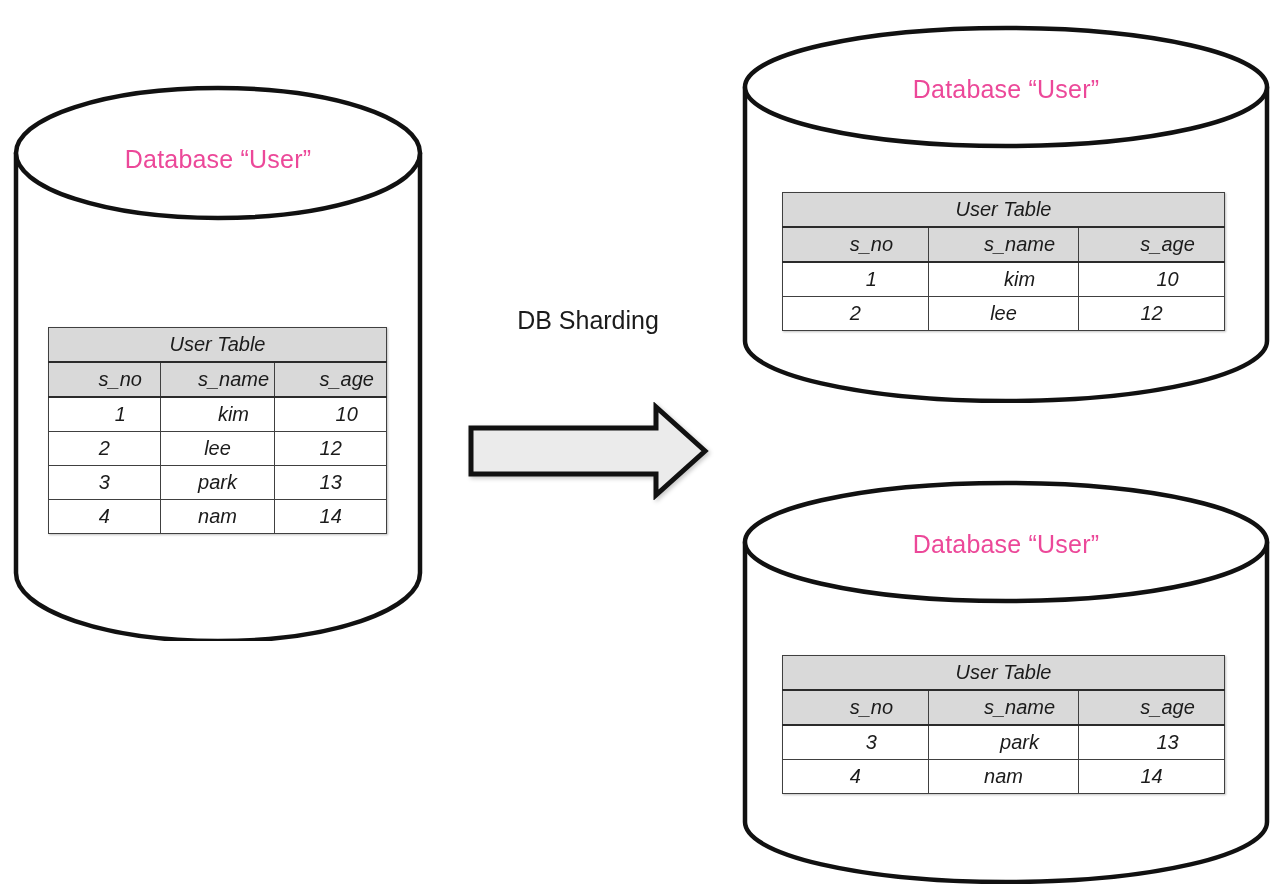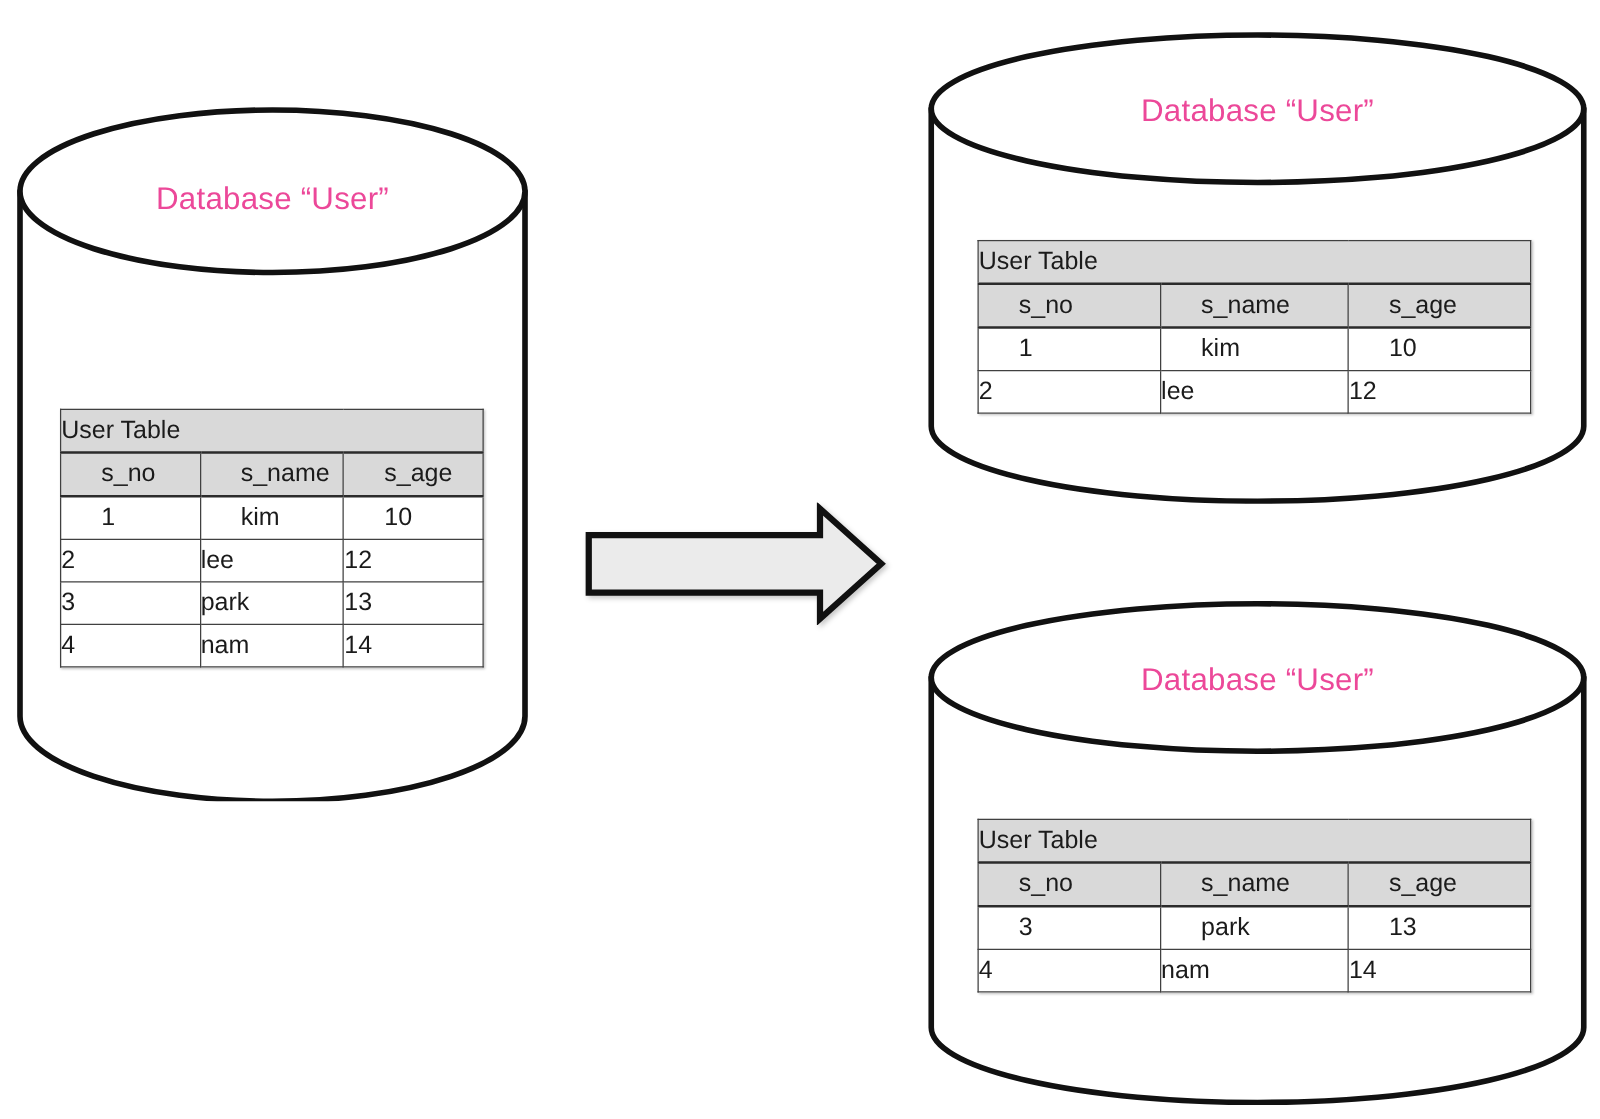--- a/index.html
+++ b/index.html
@@ -46,27 +46,28 @@
   
   .db-table {
     position: absolute;
     border-collapse: collapse;
     table-layout: fixed;
     background: #ffffff;
     box-shadow: 1px 1px 2px rgba(0,0,0,0.25);
   }
   .db-table td {
     border: 1px solid #404040;
-    text-align: left;
+    text-align: center;
     font-size: 20px;
     color: #1b1b1b;
     padding: 0;
     height: 33px;
     line-height: 33px;
     background: #ffffff;
+    font-style: italic;
   }
   .db-table td.title-cell,
   .db-table td.head-cell {
     background: #d9d9d9;
   }
   .db-table td.title-cell {
     font-size: 20px;
   }
   .db-table tr.divider td {
     border-top-width: 2px;
@@ -136,20 +137,21 @@
         <td>13</td>
       </tr>
       <tr>
         <td>4</td>
         <td>nam</td>
         <td>14</td>
       </tr>
     </tbody>
   </table>
 
+  <div class="sharding-label" style="left:468px; top:306px; width:240px;">DB Sharding</div>
 
   <div class="arrow-wrap" style="left:466px; top:402px; width:244px; height:98px;">
     <svg class="arrow-svg" viewBox="0 0 244 98" preserveAspectRatio="none">
       <path d="M 5 26 L 190 26 L 190 5 L 239 49 L 190 93 L 190 72 L 5 72 Z" fill="#ebebeb" stroke="#111111" stroke-width="5" stroke-linejoin="miter"></path>
     </svg>
   </div>
 
   <div class="cylinder" style="left:742px; top:25px; width:528px; height:378px;">
     <svg class="cyl-svg" viewBox="0 0 528 378" preserveAspectRatio="none">
       <path d="M 3 62 L 3 316 A 261 60 0 0 0 525 316 L 525 62" fill="#ffffff" stroke="#111111" stroke-width="4.5" stroke-linecap="round"></path>

